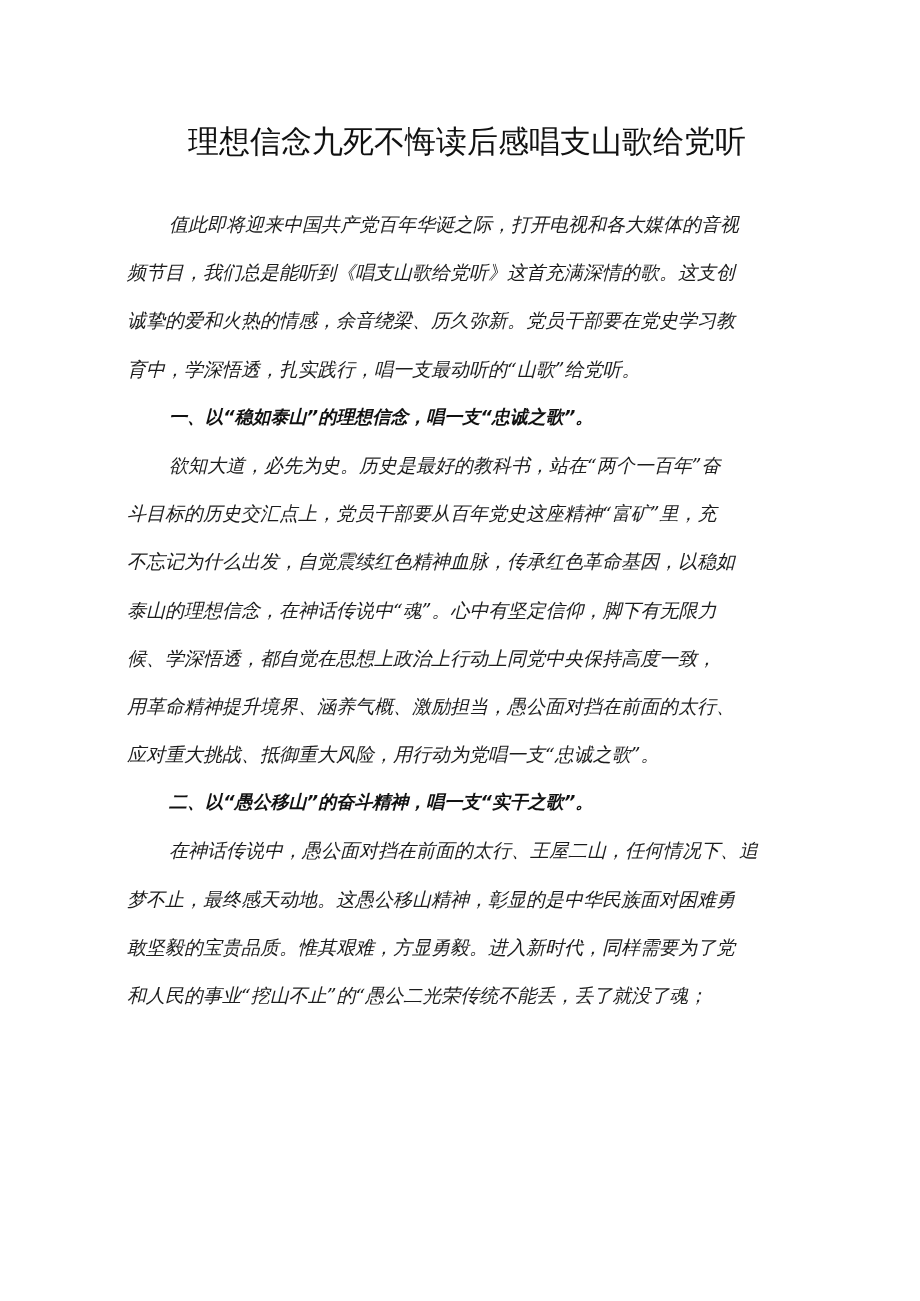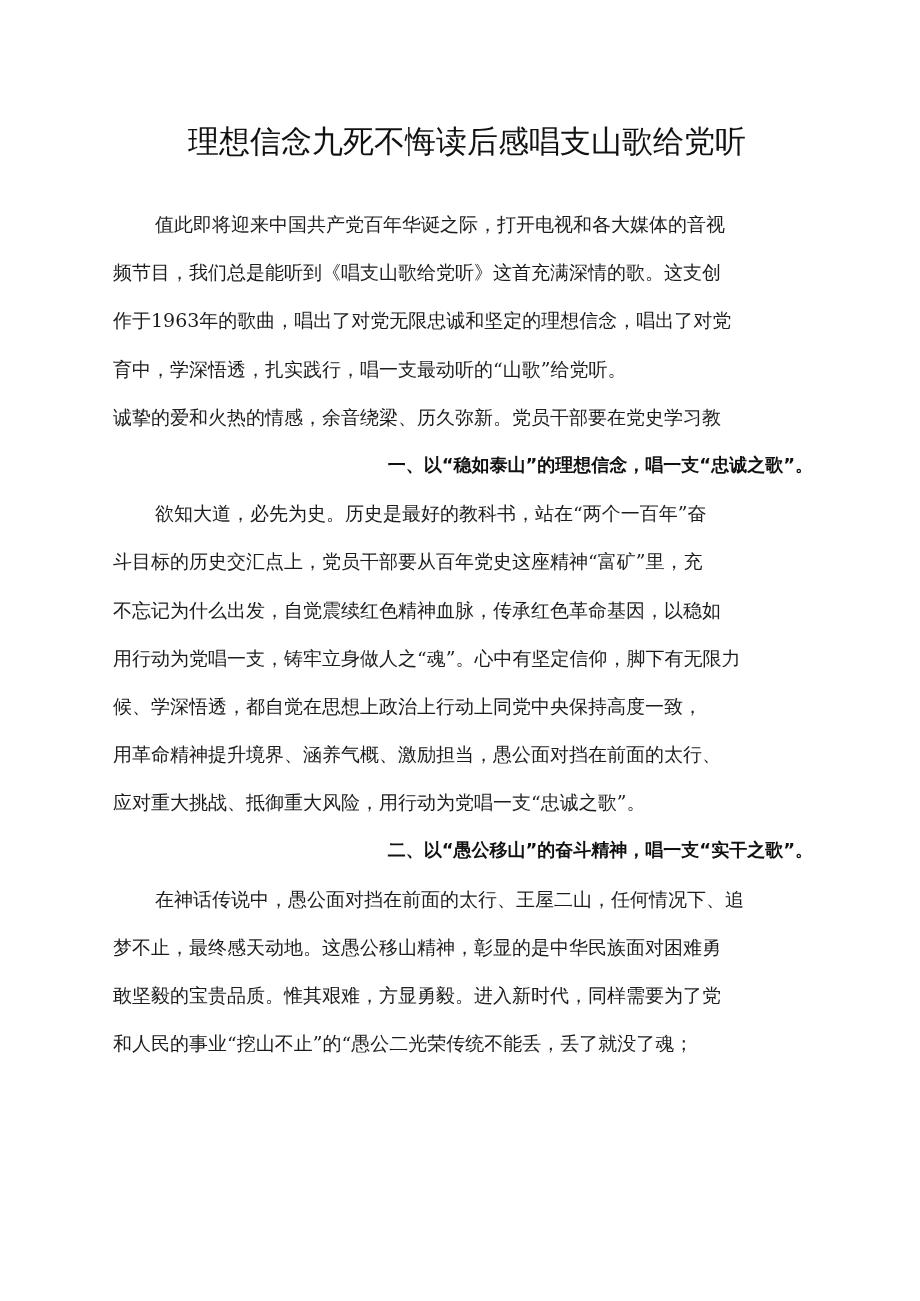--- a/index.html
+++ b/index.html
@@ -30,59 +30,58 @@
       font-family: "DejaVu Sans", "Liberation Sans", sans-serif;
       font-size: 31px;
       line-height: 44px;
       font-weight: normal;
       color: #111111;
       letter-spacing: 0px;
       margin: 7px;
     }
     .body-text {
       position: absolute;
-      left: 113px;
+      left: 127px;
       top: 206px;
       width: 700px;
+      font-style: italic;
     }
     .line {
       height: 48.2px;
       line-height: 36px;
       font-size: 19px;
       white-space: nowrap;
       color: #1c1c1c;
     }
     .line.indent {
       padding-left: 42px;
     }
     .line.heading {
       font-family: "DejaVu Sans", "Liberation Sans", sans-serif;
       font-weight: bold;
       font-size: 18px;
       color: #111111;
-      text-align: right;
     }
   </style>
 </head>
 <body>
 
 <div class="page">
   <h1 class="title">理想信念九死不悔读后感唱支山歌给党听</h1>
 
   <div class="body-text">
     <div class="line indent">值此即将迎来中国共产党百年华诞之际，打开电视和各大媒体的音视</div>
     <div class="line">频节目，我们总是能听到《唱支山歌给党听》这首充满深情的歌。这支创</div>
-    <div class="line">作于1963年的歌曲，唱出了对党无限忠诚和坚定的理想信念，唱出了对党</div>
+    <div class="line">诚挚的爱和火热的情感，余音绕梁、历久弥新。党员干部要在党史学习教</div>
     <div class="line">育中，学深悟透，扎实践行，唱一支最动听的“山歌”给党听。</div>
-    <div class="line">诚挚的爱和火热的情感，余音绕梁、历久弥新。党员干部要在党史学习教</div>
     <div class="line indent heading">一、以“稳如泰山”的理想信念，唱一支“忠诚之歌”。</div>
     <div class="line indent">欲知大道，必先为史。历史是最好的教科书，站在“两个一百年”奋</div>
     <div class="line">斗目标的历史交汇点上，党员干部要从百年党史这座精神“富矿”里，充</div>
     <div class="line">不忘记为什么出发，自觉震续红色精神血脉，传承红色革命基因，以稳如</div>
-    <div class="line">用行动为党唱一支，铸牢立身做人之“魂”。心中有坚定信仰，脚下有无限力</div>
+    <div class="line">泰山的理想信念，在神话传说中“魂”。心中有坚定信仰，脚下有无限力</div>
     <div class="line">候、学深悟透，都自觉在思想上政治上行动上同党中央保持高度一致，</div>
     <div class="line">用革命精神提升境界、涵养气概、激励担当，愚公面对挡在前面的太行、</div>
     <div class="line">应对重大挑战、抵御重大风险，用行动为党唱一支“忠诚之歌”。</div>
     <div class="line indent heading">二、以“愚公移山”的奋斗精神，唱一支“实干之歌”。</div>
     <div class="line indent">在神话传说中，愚公面对挡在前面的太行、王屋二山，任何情况下、追</div>
     <div class="line">梦不止，最终感天动地。这愚公移山精神，彰显的是中华民族面对困难勇</div>
     <div class="line">敢坚毅的宝贵品质。惟其艰难，方显勇毅。进入新时代，同样需要为了党</div>
     <div class="line">和人民的事业“挖山不止”的“愚公二光荣传统不能丢，丢了就没了魂；</div>
   </div>
 </div>

